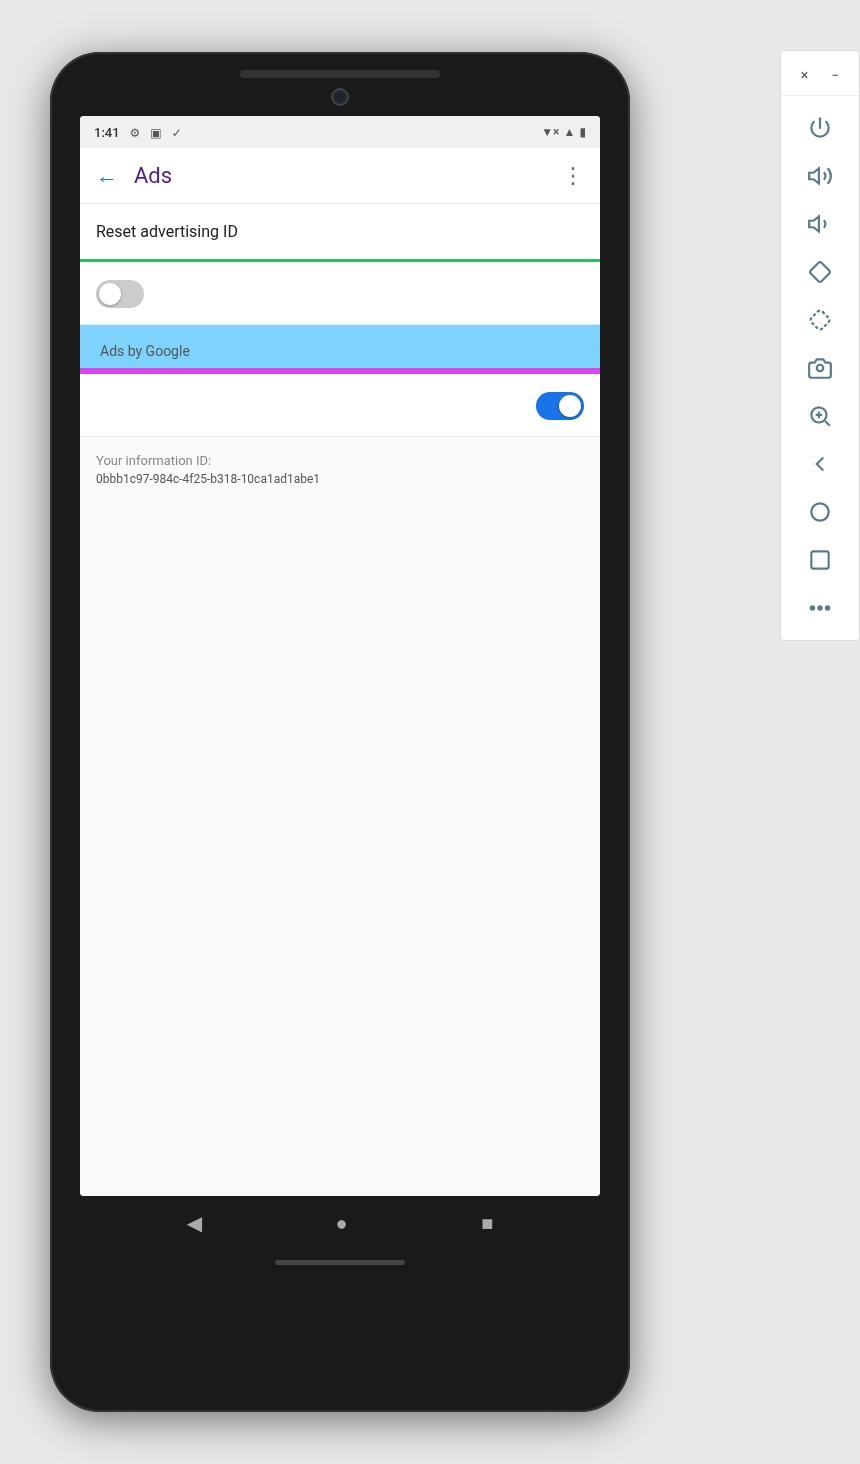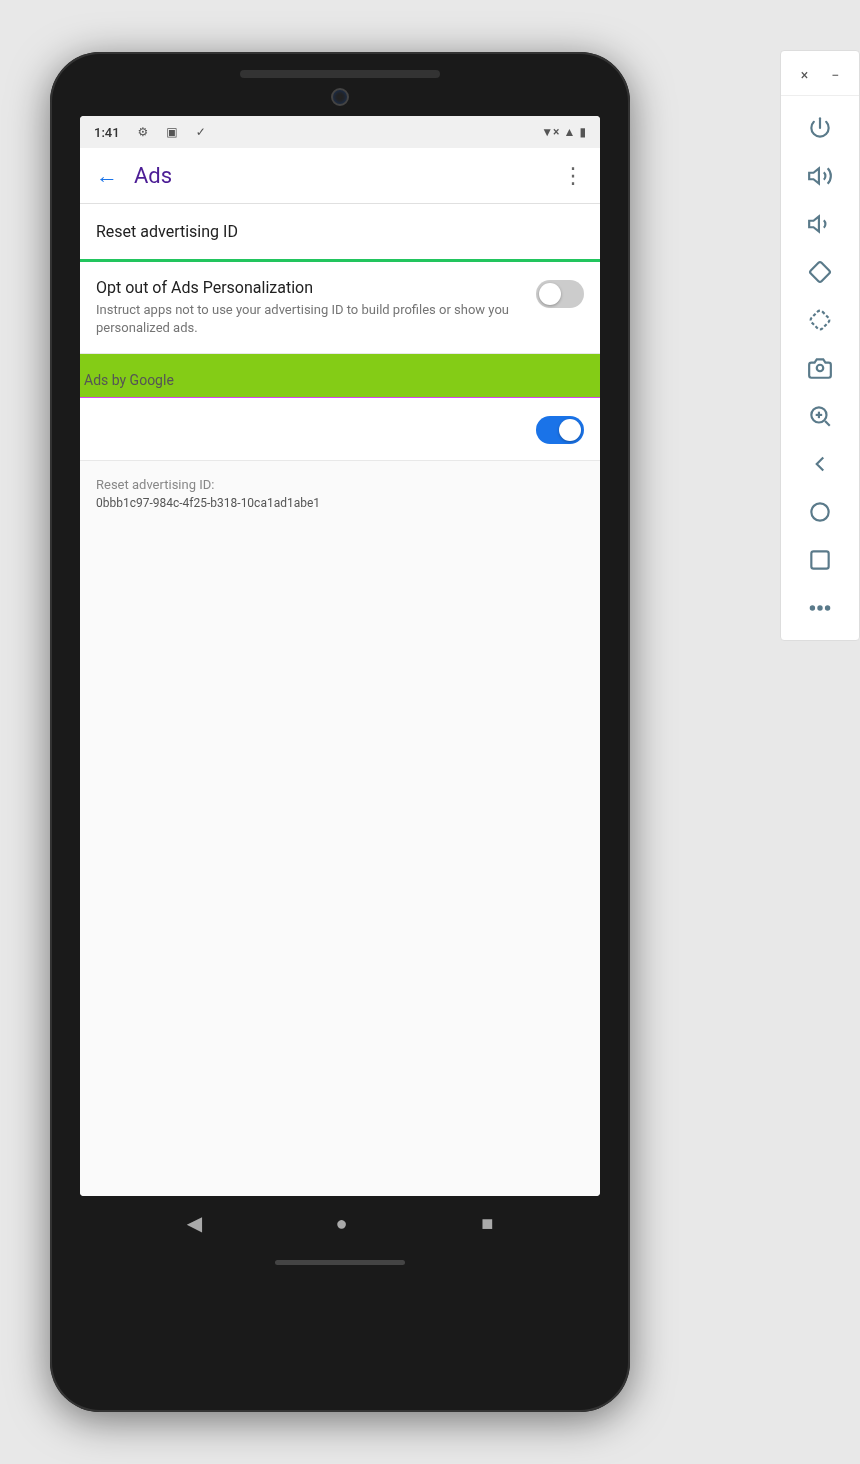--- a/index.html
+++ b/index.html
@@ -72,22 +72,22 @@
       justify-content: space-between;
       align-items: center;
       font-size: 13px;
       font-weight: 500;
       color: #333;
       min-height: 32px;
     }
 
     .status-left {
       display: flex;
-      align-items: center;
-      gap: 18px;
+      align-items: flex-end;
+      gap: 10px;
     }
 
     .status-right {
       display: flex;
       align-items: center;
       gap: 4px;
       font-size: 12px;
     }
 
     .status-icon {
@@ -210,23 +210,23 @@
       left: 3px;
     }
 
     .toggle.on .toggle-knob {
       right: 3px;
       left: auto;
     }
 
     
     .section-header {
-      background: #84cc16;
-      padding: 16px 4px 8px;
-      border-bottom: 1px solid #d946ef;
+      background: #7dd3fc;
+      padding: 16px 20px 8px;
+      border-bottom: 6px solid #d946ef;
     }
 
     .section-header-text {
       font-size: 14px;
       color: #555;
       font-weight: 400;
     }
 
     
     .ad-id-section {
@@ -354,43 +354,39 @@
         <span class="more-vert">⋮</span>
       </div>
 
       <div class="screen-content">
 
         <div class="settings-item">
           <span class="settings-item-title">Reset advertising ID</span>
         </div>
 
         <div class="settings-item-row">
-          <div class="settings-item-text">
-            <div class="title">Opt out of Ads Personalization</div>
-            <div class="subtitle">Instruct apps not to use your advertising ID to build profiles or show you personalized ads.</div>
-          </div>
           <div class="toggle off">
             <div class="toggle-knob"></div>
           </div>
         </div>
 
         <div class="section-header">
           <span class="section-header-text">Ads by Google</span>
         </div>
 
         <div class="settings-item-row">
           <div class="settings-item-text">
           </div>
           <div class="toggle on">
             <div class="toggle-knob"></div>
           </div>
         </div>
 
         <div class="ad-id-section">
-          <div class="ad-id-label">Reset advertising ID:</div>
+          <div class="ad-id-label">Your information ID:</div>
           <div class="ad-id-value">0bbb1c97-984c-4f25-b318-10ca1ad1abe1</div>
         </div>
 
       </div>
     </div>
 
     <div class="phone-nav-bar">
       <span class="nav-icon">◀</span>
       <span class="nav-icon">●</span>
       <span class="nav-icon">■</span>

